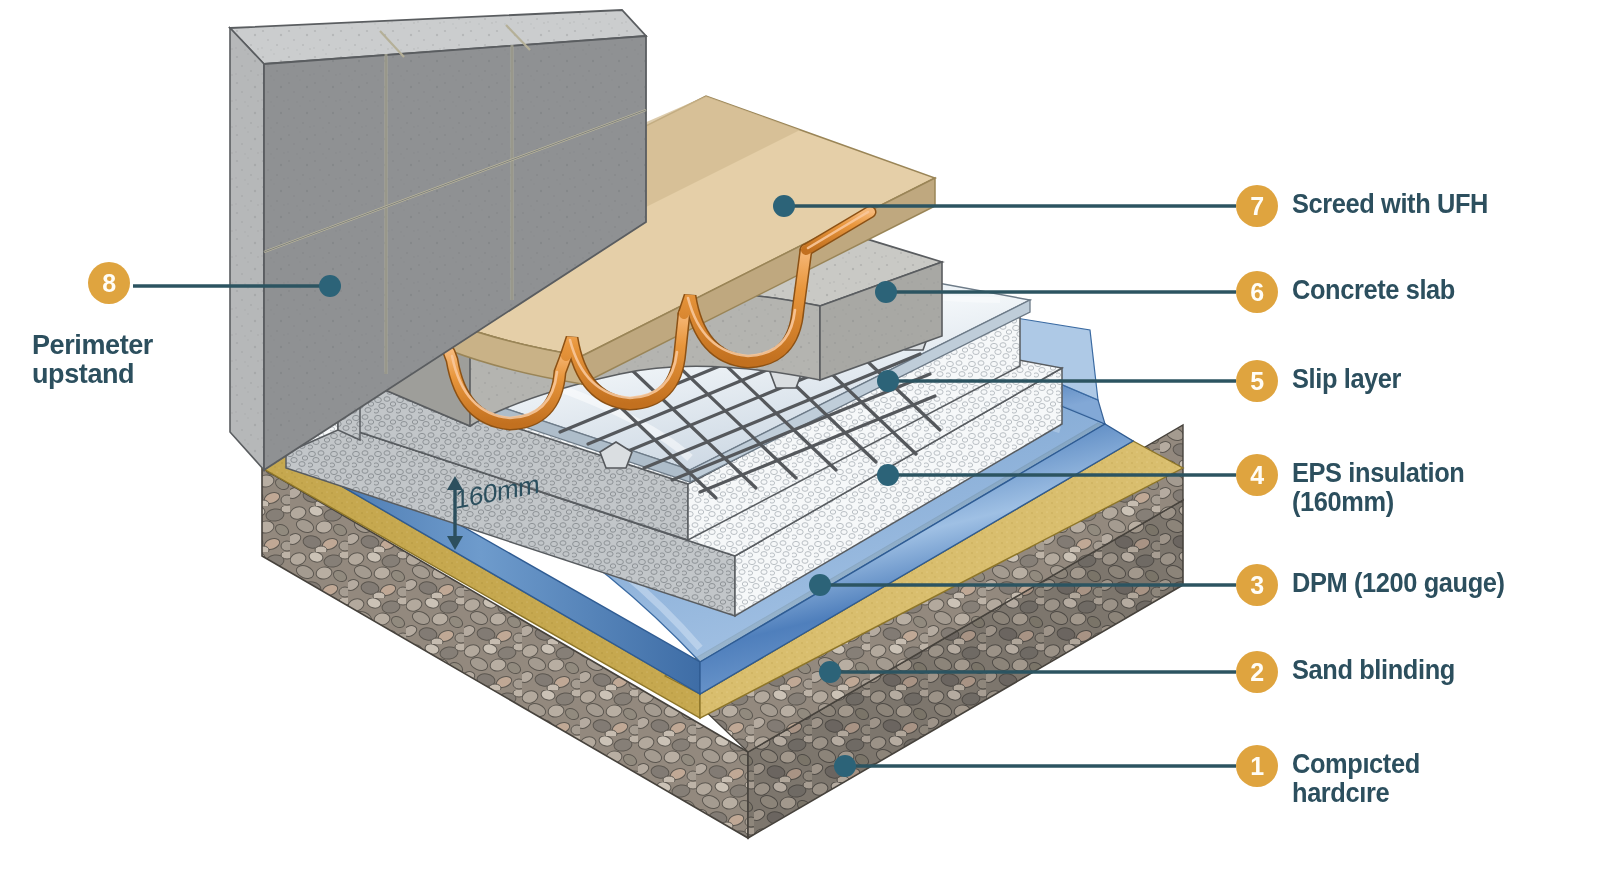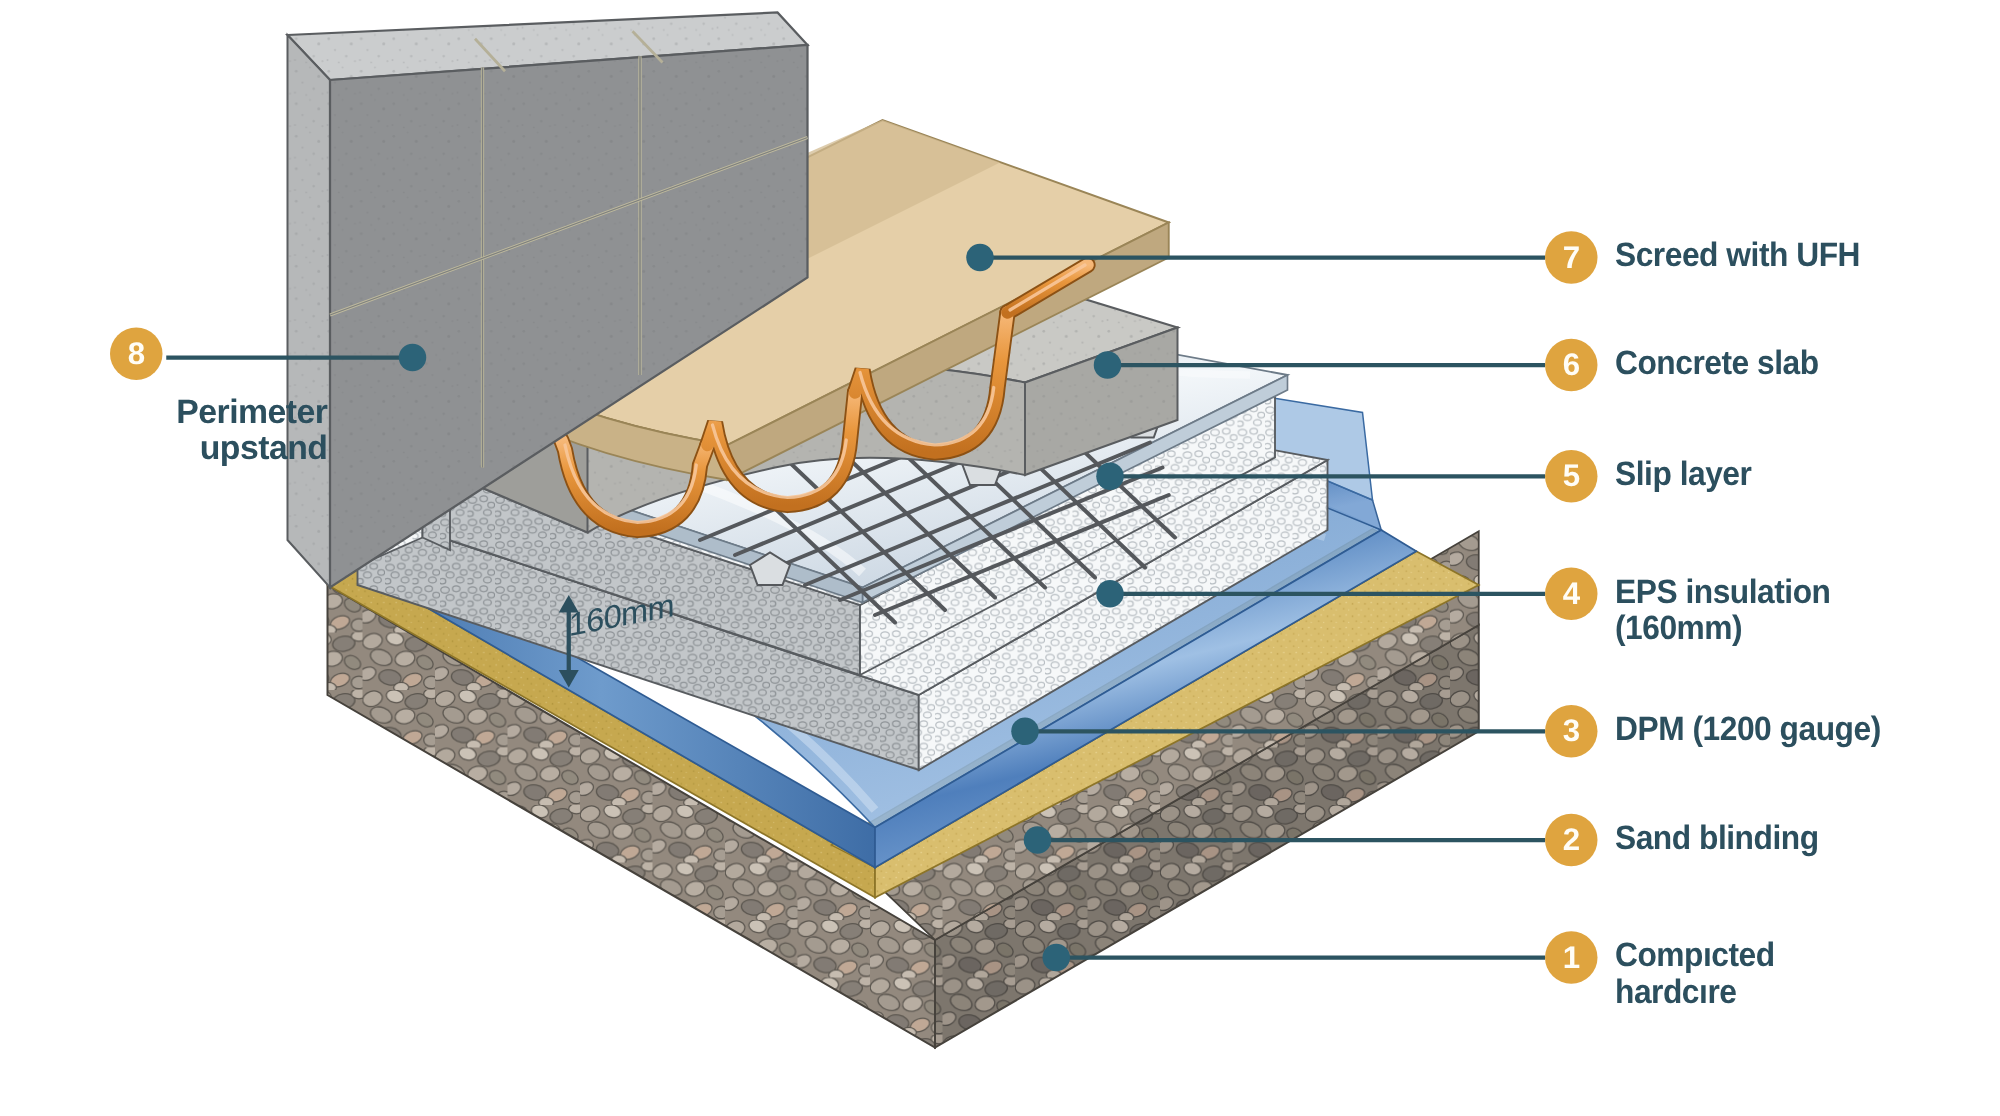--- a/index.html
+++ b/index.html
@@ -52,23 +52,23 @@
   }
 
   
   #callout-perimeter {
     position: absolute;
     left: 32px; top: 262px;
     width: 230px;
   }
   #callout-perimeter .badge { margin-left: 56px; }
   #callout-perimeter .callout-text {
-    text-align: right;
+    text-align: left;
     font-size: 27px;
-    margin-top: 6px;
+    margin-top: 22px;
     width: 100%;
     transform: none;
   }
 
   
   #dim-160 {
     position: absolute;
     left: 455px; top: 485px;
     color: #2C4F5E;
     font-size: 26px;

